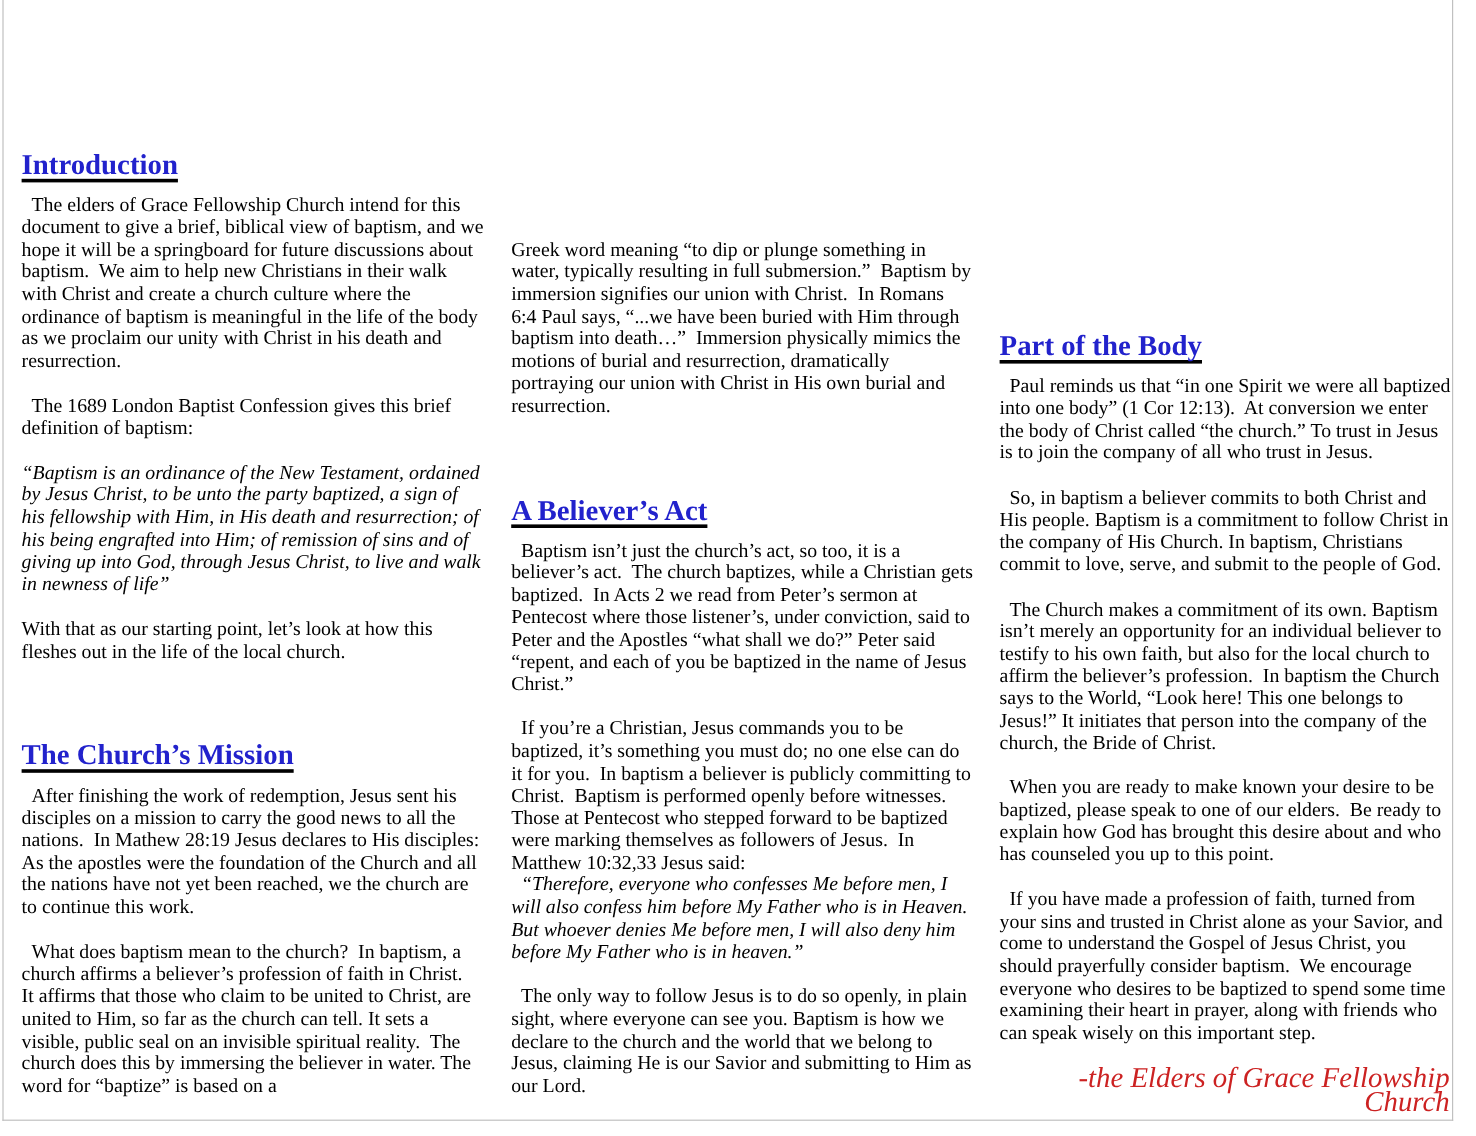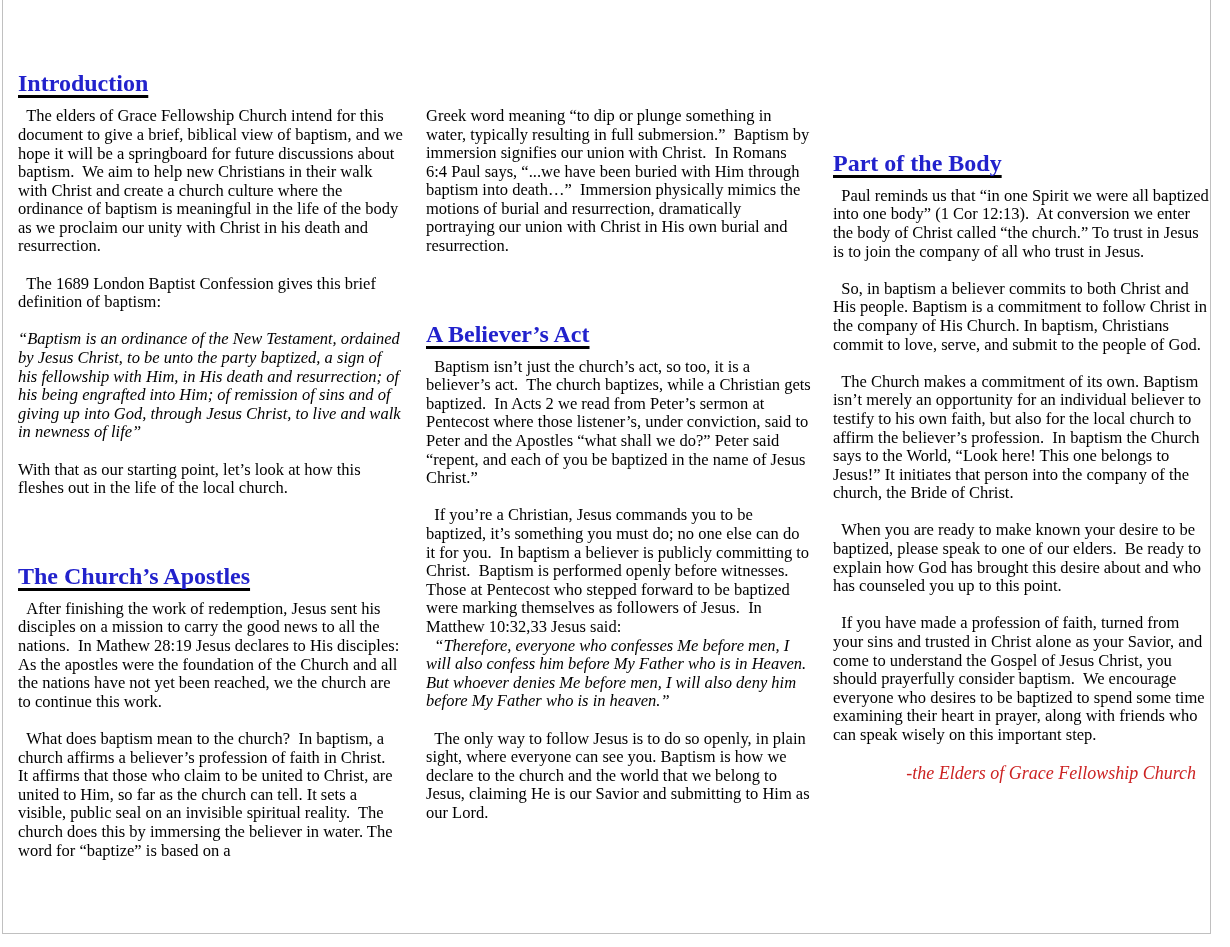--- a/index.html
+++ b/index.html
@@ -15,21 +15,21 @@
     left: 2px;
     top: 0;
     width: 1209px;
     height: 934px;
     box-sizing: border-box;
     background: #ffffff;
     border: 1px solid var(--page-border, #c0c0c0);
     border-top: none;
     padding: 15px 0 0 15px;
     display: flex;
-    align-items: center;
+    align-items: flex-end;
     overflow: hidden;
   }
   .col { box-sizing: border-box; flex: 0 0 auto; }
   .col-1 { width: 385px; }
   .col-2 { width: 385px; margin-left: 23px; }
   .col-3 { width: 379px; margin-left: 22px; }
 
   h2.section {
     font-size: 24px;
     line-height: 29px;
@@ -47,41 +47,41 @@
   p.para {
     margin: 0 0 18.6px 0;
     font-size: 16.5px;
     line-height: 18.6px;
     color: var(--body, #000000);
     white-space: pre-wrap;
   }
   p.tight { margin-bottom: 0; }
   p.italic { font-style: italic; }
   p.signature {
-    margin: 16px;
-    font-size: 18px;
+    margin: 4px;
+    font-size: 24px;
     line-height: 20px;
     font-style: italic;
     text-align: right;
     color: var(--signature, #cc2222);
     white-space: normal;
   }
 </style>
 </head>
 <body>
 
 <div class="page">
 
   <div class="col col-1">
     <h2 class="section">Introduction</h2>
     <p class="para">  The elders of Grace Fellowship Church intend for this document to give a brief, biblical view of baptism, and we hope it will be a springboard for future discussions about baptism.  We aim to help new Christians in their walk with Christ and create a church culture where the ordinance of baptism is meaningful in the life of the body as we proclaim our unity with Christ in his death and resurrection.</p>
     <p class="para">  The 1689 London Baptist Confession gives this brief definition of baptism:</p>
     <p class="para italic">“Baptism is an ordinance of the New Testament, ordained by Jesus Christ, to be unto the party baptized, a sign of his fellowship with Him, in His death and resurrection; of his being engrafted into Him; of remission of sins and of giving up into God, through Jesus Christ, to live and walk in newness of life”</p>
     <p class="para">With that as our starting point, let’s look at how this fleshes out in the life of the local church.</p>
-    <h2 class="section spaced">The Church’s Apostles</h2>
+    <h2 class="section spaced">The Church’s Mission</h2>
     <p class="para tight">  After finishing the work of redemption, Jesus sent his disciples on a mission to carry the good news to all the nations.  In Mathew 28:19 Jesus declares to His disciples:</p>
     <p class="para">As the apostles were the foundation of the Church and all the nations have not yet been reached, we the church are to continue this work.</p>
     <p class="para">  What does baptism mean to the church?  In baptism, a church affirms a believer’s profession of faith in Christ.  It affirms that those who claim to be united to Christ, are united to Him, so far as the church can tell. It sets a visible, public seal on an invisible spiritual reality.  The church does this by immersing the believer in water. The word for “baptize” is based on a</p>
   </div>
 
   <div class="col col-2">
     <p class="para">Greek word meaning “to dip or plunge something in water, typically resulting in full submersion.”  Baptism by immersion signifies our union with Christ.  In Romans 6:4 Paul says, “...we have been buried with Him through baptism into death…”  Immersion physically mimics the motions of burial and resurrection, dramatically portraying our union with Christ in His own burial and resurrection.</p>
     <h2 class="section spaced">A Believer’s Act</h2>
     <p class="para">  Baptism isn’t just the church’s act, so too, it is a believer’s act.  The church baptizes, while a Christian gets baptized.  In Acts 2 we read from Peter’s sermon at Pentecost where those listener’s, under conviction, said to Peter and the Apostles “what shall we do?” Peter said “repent, and each of you be baptized in the name of Jesus Christ.”</p>
     <p class="para tight">  If you’re a Christian, Jesus commands you to be baptized, it’s something you must do; no one else can do it for you.  In baptism a believer is publicly committing to Christ.  Baptism is performed openly before witnesses.  Those at Pentecost who stepped forward to be baptized were marking themselves as followers of Jesus.  In Matthew 10:32,33 Jesus said:</p>

